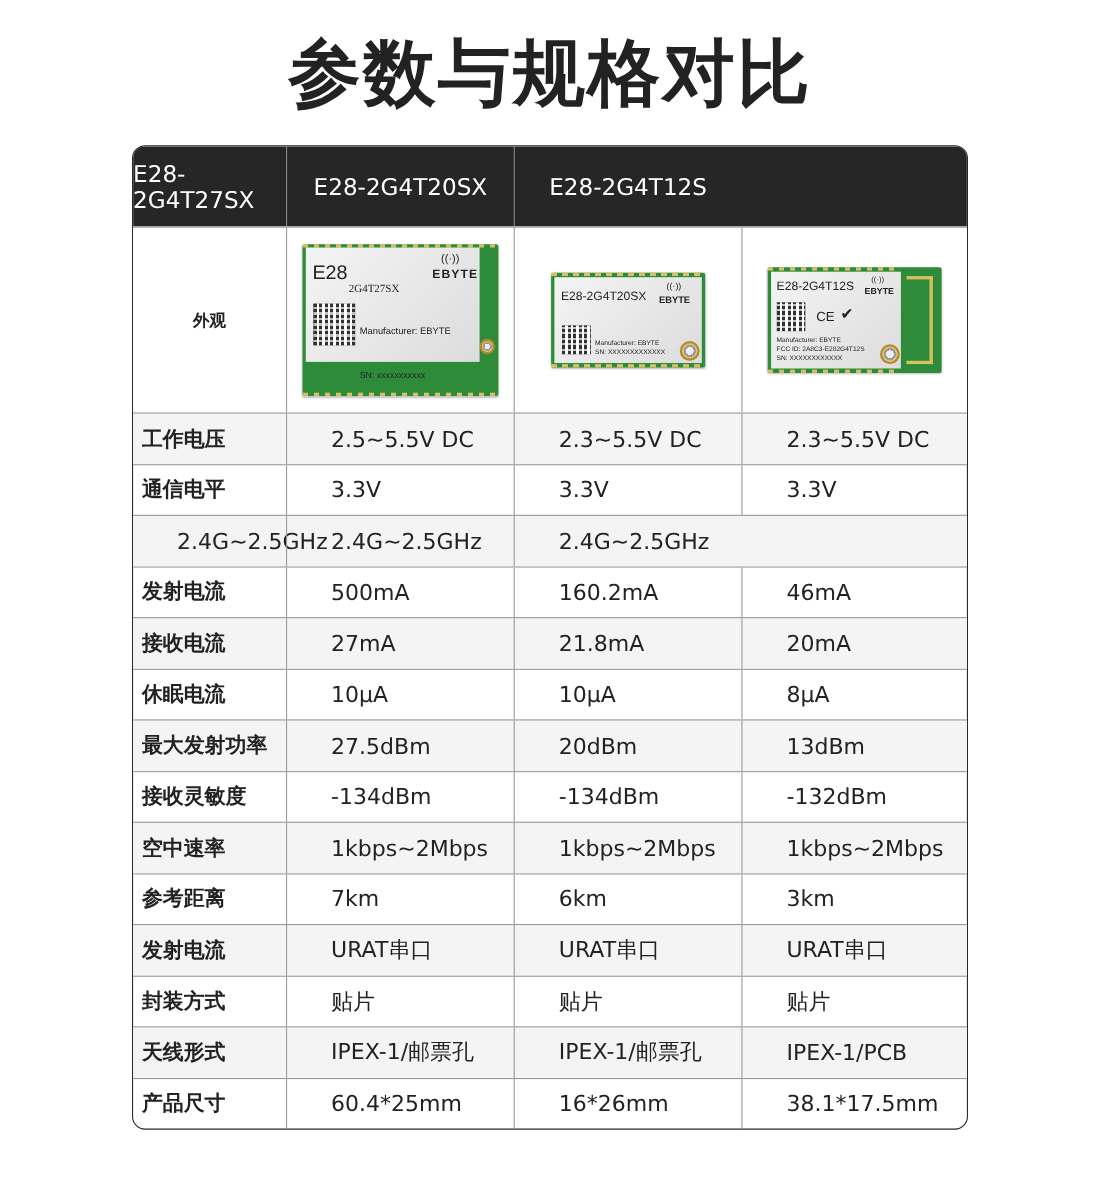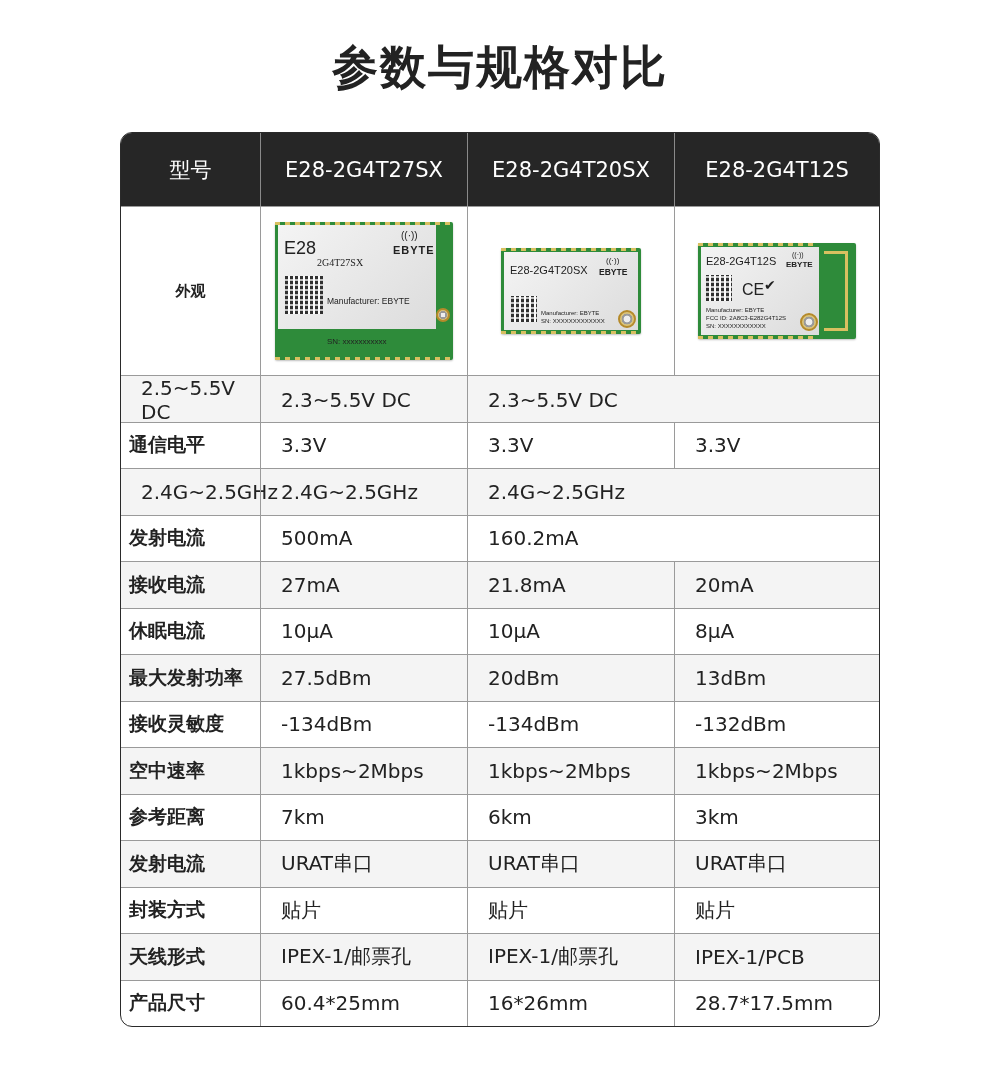--- a/index.html
+++ b/index.html
@@ -1,52 +1,51 @@
 <!DOCTYPE html>
 <html><head>
 <meta charset="utf-8">
 <style>
   html,body{margin:0;padding:0;background:#ffffff;}
   body{width:1000px;height:1072px;position:relative;font-family:"DejaVu Sans","Liberation Sans",sans-serif;color:#1a1a1a;}
-  .title{position:absolute;top:32px;left:0;width:1000px;text-align:center;font-size:46px;font-weight:bold;color:#222;letter-spacing:2px;line-height:70px;}
+  .title{position:absolute;top:32px;left:0;width:1000px;text-align:center;font-size:66px;font-weight:bold;color:#222;letter-spacing:2px;line-height:70px;}
   .table{position:absolute;left:120px;top:132px;width:760px;border:1.5px solid #2a2a2a;border-radius:12px;overflow:hidden;box-sizing:border-box;background:#fff;}
   .row{display:grid;grid-template-columns:139px 207px 207px 1fr;border-top:1px solid #9a9a9a;}
   .row:first-child{border-top:none;}
   .cell{border-left:1px solid #9a9a9a;display:flex;align-items:center;font-size:20px;color:#222;box-sizing:border-box;}
   .cell:first-child{border-left:none;}
   .hdr{background:#262626;height:73px;}
   .hdr .cell{color:#ffffff;justify-content:center;font-size:21px;border-left-color:#8a8a8a;}
   .appearance{height:168px;background:#fff;}
   .appearance .cell{justify-content:center;}
   .appearance .label{font-size:15px;font-weight:bold;}
   .data{height:45.5px;}
   .data.alt{background:#f4f4f4;}
   .data .label{padding-left:8px;font-weight:bold;font-size:19px;}
-  .data .val{padding-left:20px;}
+  .data .val{padding-left:40px;}
   
   .mod{position:relative;border-radius:2px;box-shadow:0 1px 2px rgba(0,0,0,.25);}
   .pcb{background:#2e8b3a;}
   .shield{position:absolute;background:linear-gradient(135deg,#f4f4f4,#dcdcdc);}
   .mtxt{position:absolute;color:#222;font-family:"Liberation Sans",sans-serif;white-space:nowrap;}
   .qr{position:absolute;background:
       repeating-linear-gradient(90deg,#111 0 3px,#fff 3px 5px),
       #111;opacity:.85;}
   .qr::after{content:"";position:absolute;inset:0;background:repeating-linear-gradient(0deg,transparent 0 3px,rgba(255,255,255,.7) 3px 5px);}
   .ipex{position:absolute;border-radius:50%;border:2px solid #b58a2a;background:radial-gradient(circle,#eee 0 35%,#9a9a9a 36% 55%,#d9c27a 56%);}
   .pads{position:absolute;left:0;right:0;height:3px;background:repeating-linear-gradient(90deg,#d8c060 0 5px,transparent 5px 10px);}
 </style>
 </head>
 <body>
 
 <div class="title">参数与规格对比</div>
 
 <div class="table">
 
   <div class="row hdr">
-    <div class="cell">型号</div>
     <div class="cell">E28-2G4T27SX</div>
     <div class="cell">E28-2G4T20SX</div>
     <div class="cell">E28-2G4T12S</div>
   </div>
 
   <div class="row appearance">
     <div class="cell label">外观</div>
     <div class="cell">
       <div class="mod pcb" style="width:178px;height:138px;">
         <div class="pads" style="top:0"></div>
@@ -78,51 +77,53 @@
     </div>
     <div class="cell">
       <div class="mod pcb" style="width:158px;height:96px;">
         <div class="pads" style="top:0;right:40px"></div>
           <div class="pads" style="bottom:0;right:40px"></div>
         <div class="shield" style="left:3px;top:4px;width:118px;height:88px;"></div>
         <div class="mtxt" style="left:8px;top:12px;font-size:11px;">E28-2G4T12S</div>
         <div class="mtxt" style="left:94px;top:8px;font-size:7px;">((·))</div>
         <div class="mtxt" style="left:88px;top:17px;font-size:8px;font-weight:bold;">EBYTE</div>
         <div class="qr" style="left:8px;top:32px;width:26px;height:26px;"></div>
-        <div class="mtxt" style="left:44px;top:38px;font-size:16px;">CE</div>
+        <div class="mtxt" style="left:44px;top:38px;font-size:12px;">CE</div>
         <div class="mtxt" style="left:66px;top:34px;font-size:14px;">✔</div>
         <div class="mtxt" style="left:8px;top:64px;font-size:6px;">Manufacturer: EBYTE</div>
         <div class="mtxt" style="left:8px;top:72px;font-size:6px;">FCC ID: 2A8C3-E282G4T12S</div>
         <div class="mtxt" style="left:8px;top:80px;font-size:6px;">SN: XXXXXXXXXXXX</div>
         <div style="position:absolute;left:126px;top:8px;width:24px;height:80px;border:3px solid #d8c060;border-left:none;box-sizing:border-box;"></div>
         <div class="ipex" style="left:102px;top:70px;width:14px;height:14px;"></div>
       </div>
     </div>
   </div>
 
   <div class="row data alt">
+    <div class="cell label">工作电压</div>
     <div class="cell val">2.5~5.5V DC</div>
     <div class="cell val">2.3~5.5V DC</div>
     <div class="cell val">2.3~5.5V DC</div>
   </div>
   <div class="row data">
     <div class="cell label">通信电平</div>
     <div class="cell val">3.3V</div>
     <div class="cell val">3.3V</div>
     <div class="cell val">3.3V</div>
   </div>
   <div class="row data alt">
     <div class="cell val">2.4G~2.5GHz</div>
     <div class="cell val">2.4G~2.5GHz</div>
     <div class="cell val">2.4G~2.5GHz</div>
   </div>
   <div class="row data">
     <div class="cell label">发射电流</div>
     <div class="cell val">500mA</div>
     <div class="cell val">160.2mA</div>
+    <div class="cell val">46mA</div>
   </div>
   <div class="row data alt">
     <div class="cell label">接收电流</div>
     <div class="cell val">27mA</div>
     <div class="cell val">21.8mA</div>
     <div class="cell val">20mA</div>
   </div>
   <div class="row data">
     <div class="cell label">休眠电流</div>
     <div class="cell val">10μA</div>
@@ -168,15 +169,15 @@
   <div class="row data alt">
     <div class="cell label">天线形式</div>
     <div class="cell val">IPEX-1/邮票孔</div>
     <div class="cell val">IPEX-1/邮票孔</div>
     <div class="cell val">IPEX-1/PCB</div>
   </div>
   <div class="row data">
     <div class="cell label">产品尺寸</div>
     <div class="cell val">60.4*25mm</div>
     <div class="cell val">16*26mm</div>
-    <div class="cell val">28.7*17.5mm</div>
+    <div class="cell val">38.1*17.5mm</div>
   </div>
 </div>
 
 </body></html>

